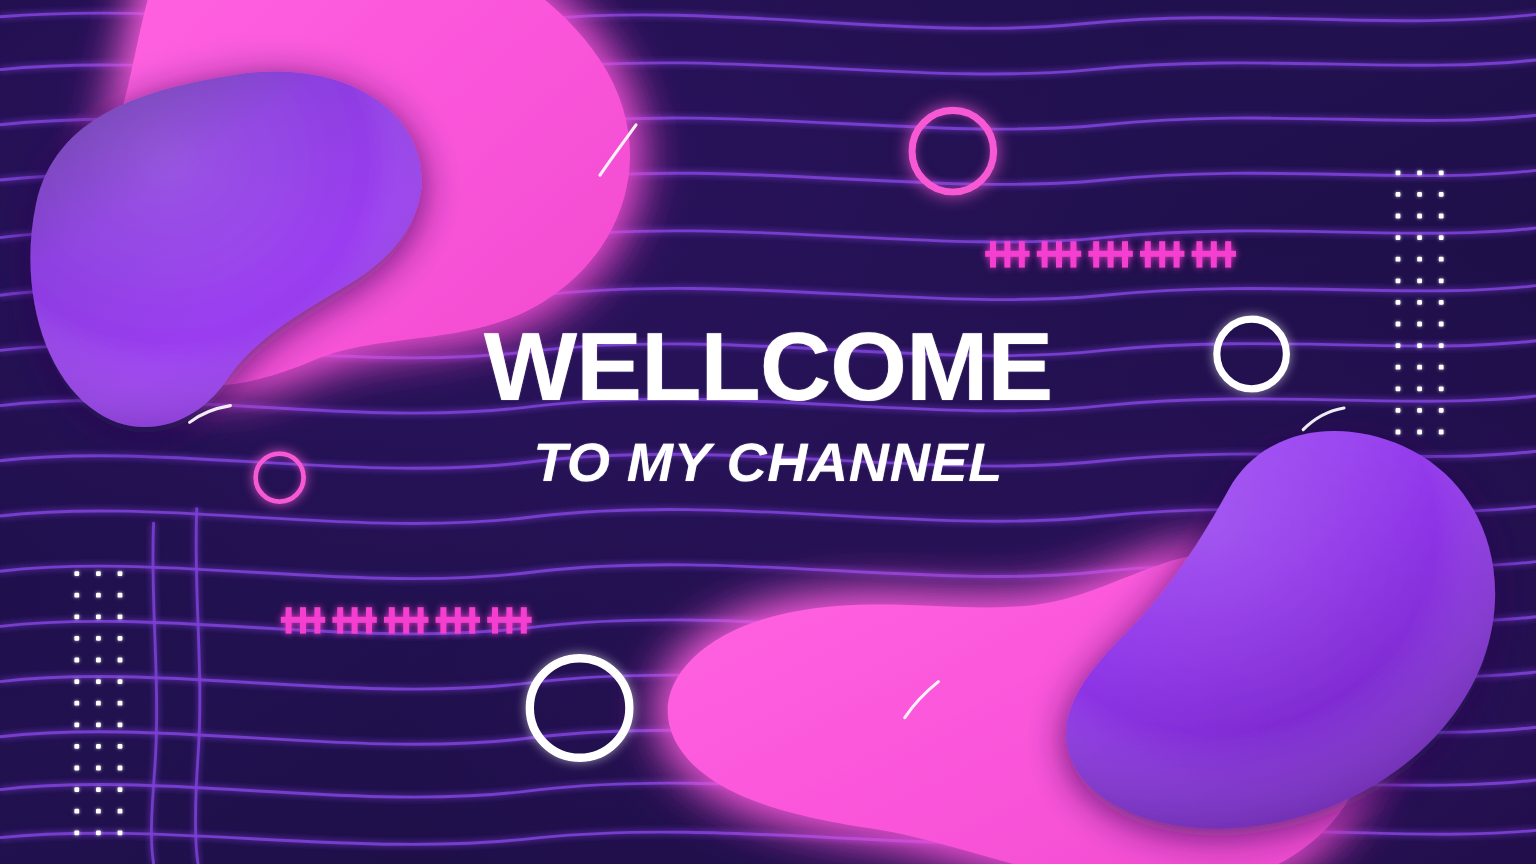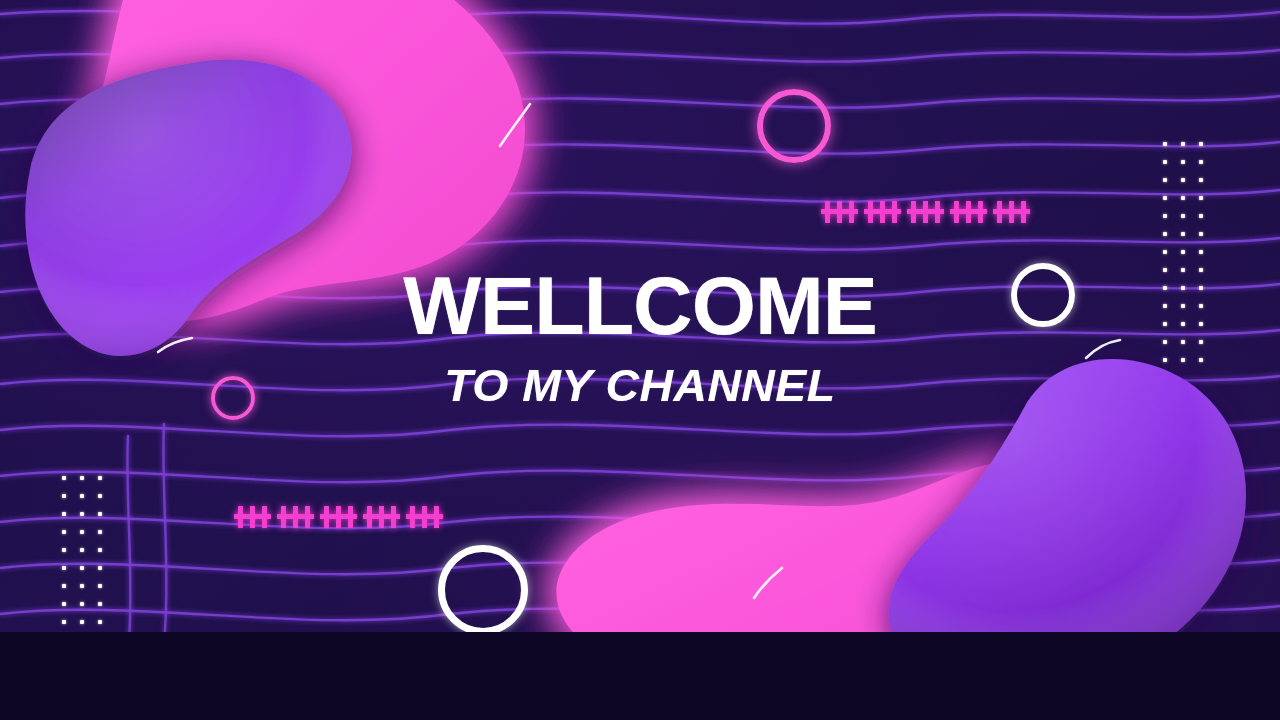--- a/index.html
+++ b/index.html
@@ -8,21 +8,21 @@
     padding: 0;
     background: #0d0624;
   }
   body {
     font-family: "Liberation Sans", sans-serif;
   }
 
   #stage {
     position: relative;
     width: 1280px;
-    height: 632px;
+    height: 720px;
     overflow: hidden;
     background: #4c1d95;
   }
 
   #bg-svg, #fx-svg {
     position: absolute;
     inset: 0;
     width: 1280px;
     height: 720px;
     display: block;

